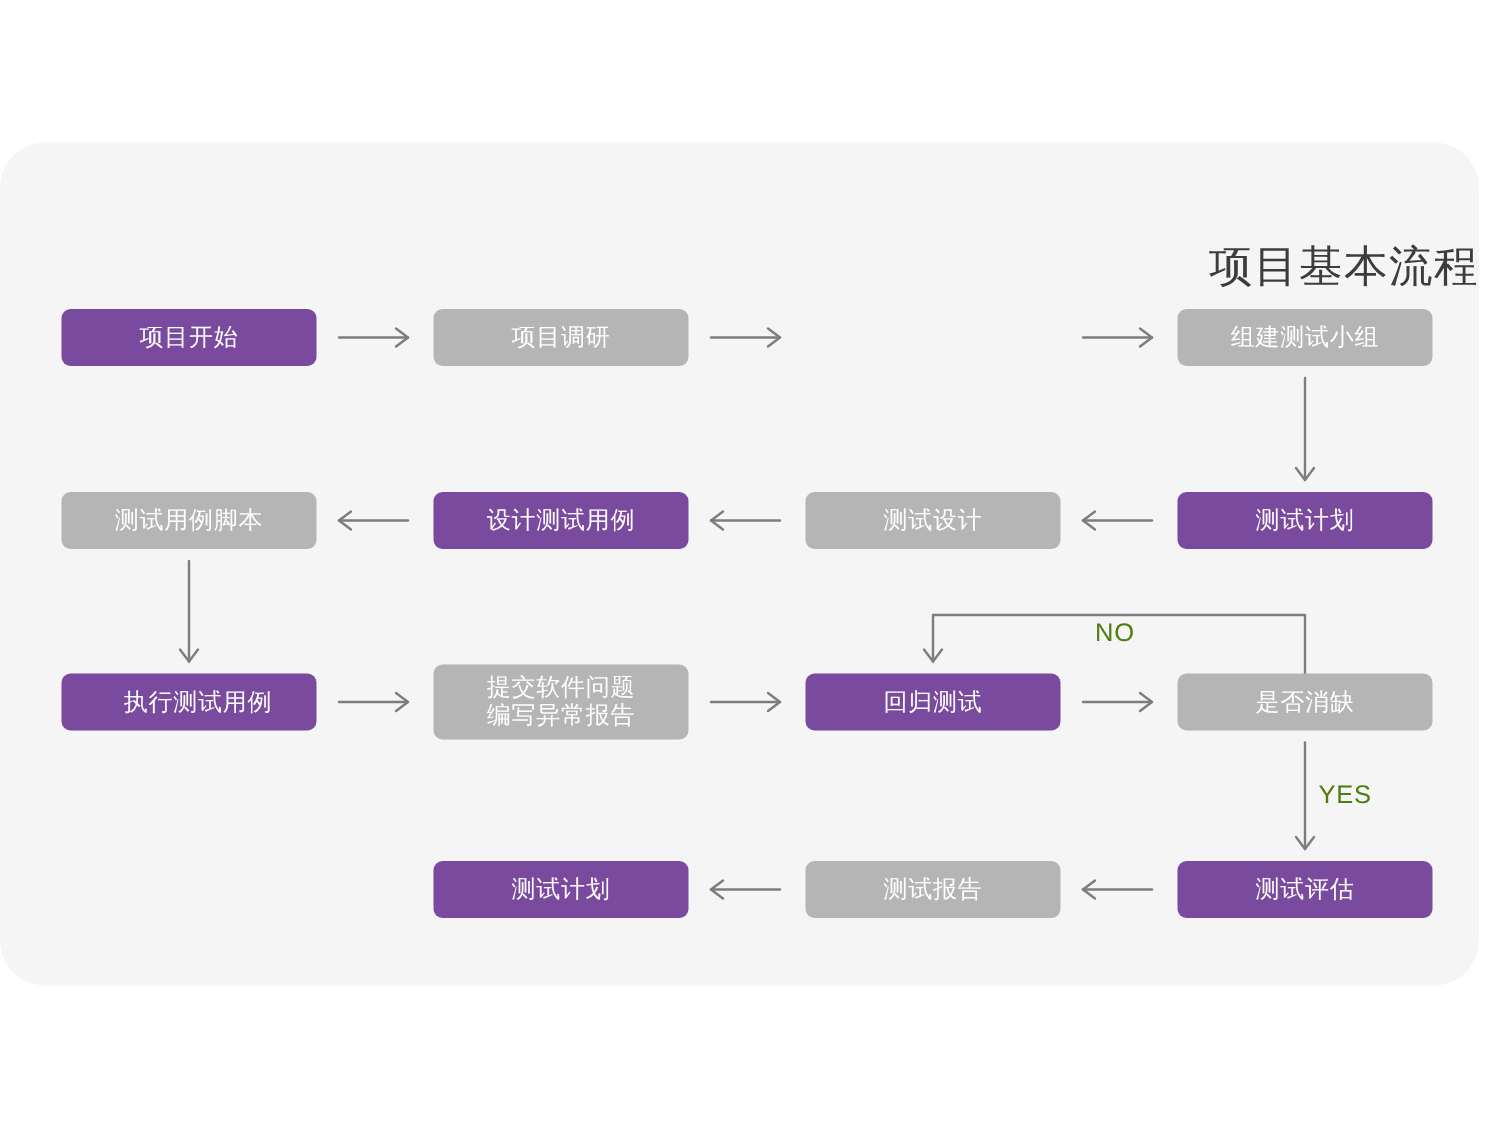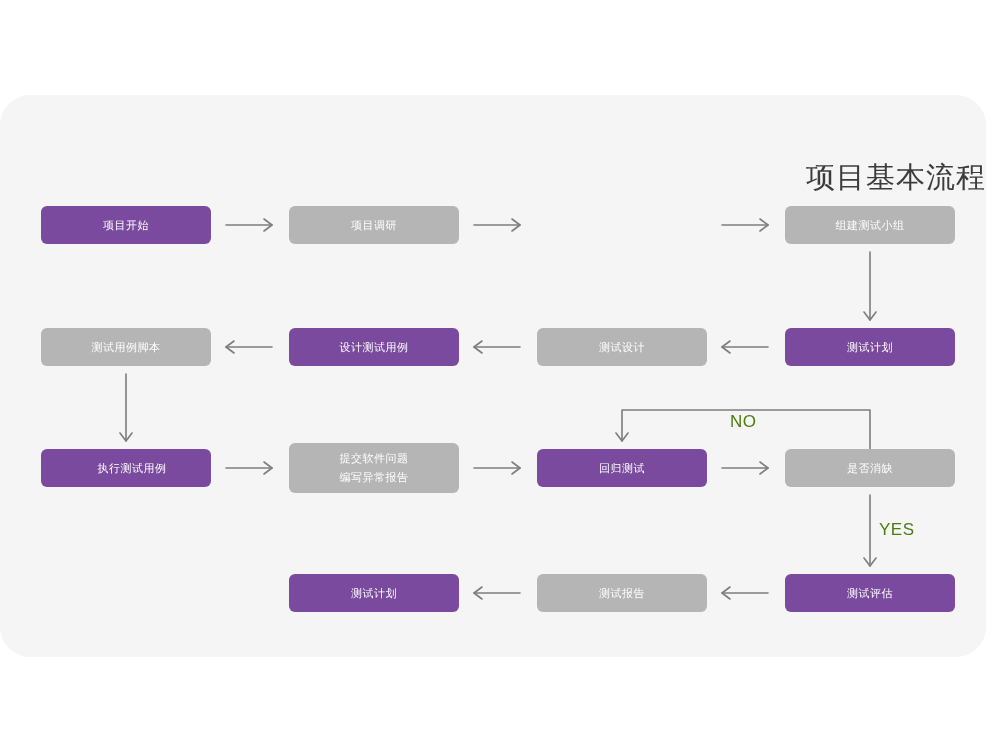--- a/index.html
+++ b/index.html
@@ -40,21 +40,21 @@
     margin-top: 25px;
   }
   .node {
     position: absolute;
     box-sizing: border-box;
     height: 38px;
     border-radius: 6px;
     display: flex;
     align-items: center;
     justify-content: center;
-    font-size: 11px;
+    font-size: 16px;
     line-height: 19px;
     text-align: center;
     color: #ffffff;
     letter-spacing: 0.5px;
     white-space: pre-line;
   }
   .node.purple {
     background: #7a4a9e;
   }
   .node.gray {

